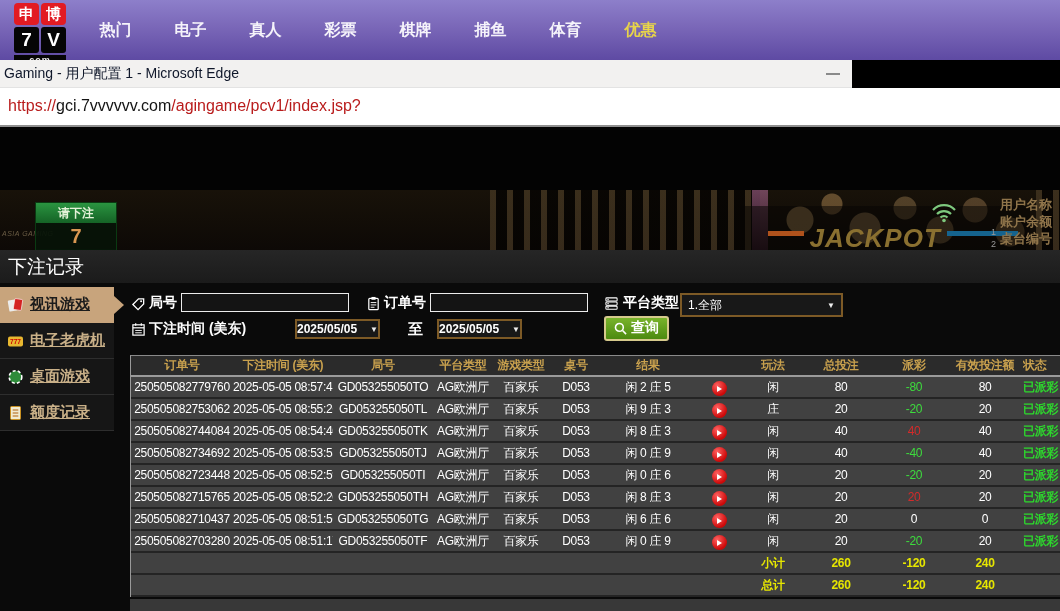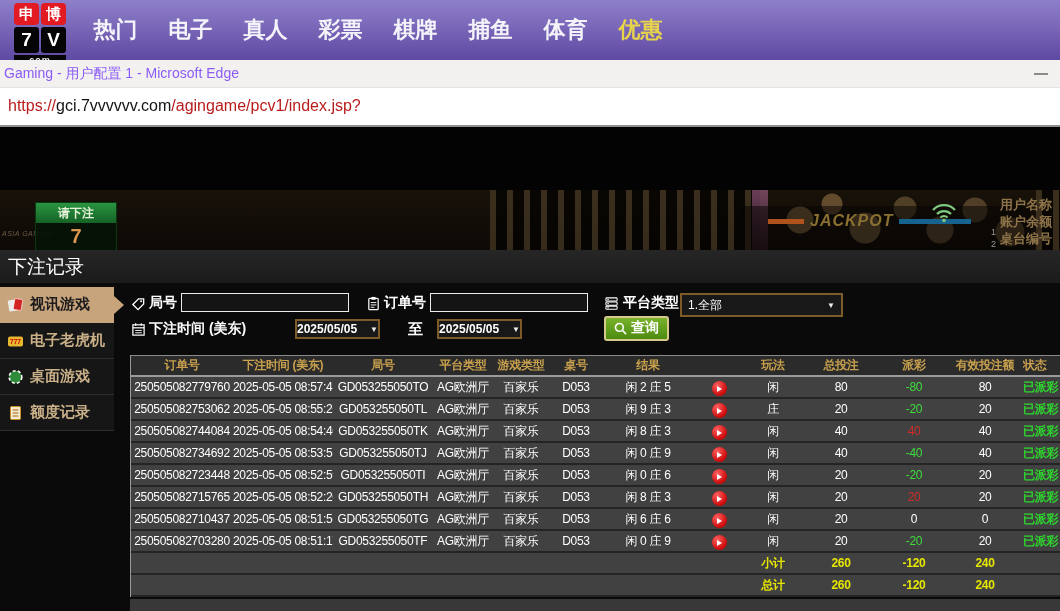--- a/index.html
+++ b/index.html
@@ -12,26 +12,26 @@
     background:linear-gradient(180deg,#8d7fca 0%,#7a67b8 45%,#5e4aa3 100%); }
   .logo { position:absolute; left:14px; top:3px; cursor:pointer; }
   .lg { display:grid; grid-template-columns:25px 25px; gap:2px; }
   .lg .badge { height:22px; background:#e21b23; border-radius:4px; color:#fff; font-weight:700;
     font-size:15px; display:flex; align-items:center; justify-content:center; }
   .lg .big { height:26px; background:#050505; border-radius:3px; color:#fff; font-weight:900;
     font-size:19px; display:flex; align-items:center; justify-content:center; }
   .lg-com { width:52px; height:12px; background:#050505; color:#eee; font-size:9px; font-weight:700;
     text-align:center; letter-spacing:1px; margin-top:2px; line-height:11px; }
   .nav-items { display:flex; margin-left:78px; height:60px; align-items:center; }
-  .nav-item { width:75px; text-align:center; font-size:22px; font-weight:700; color:#f5f3fa; cursor:pointer; }
+  .nav-item { width:75px; text-align:center; font-size:16px; font-weight:700; color:#f5f3fa; cursor:pointer; }
   .nav-item.hl { color:#e8d44a; }
 
   
-  .win-title { position:absolute; left:0; top:60px; width:1060px; height:28px; background:#f2f1f0;
-    border-bottom:1px solid #e3e3e3; color:#8b5cf6; font-size:14px; line-height:27px; padding-left:4px; }
+  .win-title { position:absolute; left:0; top:60px; width:852px; height:28px; background:#f2f1f0;
+    border-bottom:1px solid #e3e3e3; color:#0f172a; font-size:14px; line-height:27px; padding-left:4px; }
   .min-btn { position:absolute; right:12px; top:13px; width:14px; height:2px; background:#8a8a8a; cursor:pointer; }
   .url-bar { position:absolute; left:0; top:88px; width:1060px; height:39px; background:#fff;
     border-bottom:2px solid #8f8f8f; font-size:16px; line-height:36px; padding-left:8px; cursor:text; white-space:nowrap; }
   .url-bar .u1 { color:#b91c1c; } .url-bar .u2 { color:#141414; }
 
   
   .black-gap { position:absolute; left:0; top:127px; width:1060px; height:63px; background:#030303; }
   .banner { position:absolute; left:0; top:190px; width:1060px; height:60px; overflow:hidden;
     background:linear-gradient(180deg,#181209 0%,#0d0906 100%); }
   .bn-stripes { position:absolute; top:0; height:60px;
@@ -51,38 +51,38 @@
   .bet-box { position:absolute; left:35px; top:12px; width:82px; height:48px; border:1px solid #0a3a12; }
   .bet-top { height:20px; background:linear-gradient(#2a9440,#156326); color:#e4f2d8; font-size:12px;
     font-weight:700; text-align:center; line-height:20px; }
   .bet-num { height:28px; background:rgba(6,20,8,.92); color:#d99752; font-size:20px; font-weight:900;
     text-align:center; line-height:26px; }
   .jp-bg { position:absolute; left:740px; top:16px; width:290px; height:44px; background:rgba(8,6,3,.55); }
   .jackpot { position:absolute; left:768px; top:22px; width:250px; }
   .jp-row { display:flex; align-items:center; gap:6px; }
   .jp-bar-o { width:36px; height:5px; background:#b0521c; }
   .jp-bar-b { width:72px; height:5px; background:#15638e; }
-  .jp-label { font-size:16px; font-weight:900; font-style:italic; color:#8a7030; letter-spacing:1px; }
+  .jp-label { font-size:26px; font-weight:900; font-style:italic; color:#8a7030; letter-spacing:1px;margin-top:11px; }
   .jp-value { margin-top:2px; font-size:19px; font-weight:900; color:#7a6228; letter-spacing:3px; padding-left:28px; }
   .wifi { position:absolute; left:930px; top:10px; }
   .seat-nums { position:absolute; left:991px; top:36px; color:#999; font-size:9px; line-height:12px; text-align:center; }
   .info-panel { position:absolute; left:1000px; top:6px; width:62px; }
   .info-line { color:#8f744a; font-size:13px; font-weight:700; line-height:17px; white-space:nowrap; overflow:hidden; }
 
   
   .page-title-bar { position:absolute; left:0; top:250px; width:1060px; height:33px;
     background:linear-gradient(180deg,#262626,#1b1b1b); color:#fff; font-size:19px; line-height:33px; padding-left:8px; }
 
   
   .content { position:absolute; left:0; top:283px; width:1060px; height:328px; background:#0a0a0a; }
 
   
   .sidebar { position:absolute; left:0; top:4px; width:114px; }
   .sb-item { position:relative; height:36px; display:flex; align-items:center; gap:6px; padding-left:7px;
-    background:#161616; border-bottom:1px solid #2e2e2e; color:#c9b088; font-size:15px; font-weight:700; cursor:pointer; }
+    background:#161616; border-bottom:1px solid #2e2e2e; color:#c9b088; font-size:15px; font-weight:700; cursor:pointer;text-decoration:underline; }
   .sb-item.active { background:#c8a47c; color:#1c1c1c; border-bottom-color:#c8a47c; }
   .sb-item.active::after { content:""; position:absolute; right:-10px; top:50%; transform:translateY(-50%);
     border-left:10px solid #c8a47c; border-top:9px solid transparent; border-bottom:9px solid transparent; }
   .sb-icon { width:17px; height:16px; display:inline-flex; }
 
   
   .filters { position:absolute; left:0; top:0; width:1060px; height:68px; }
   .fl { position:absolute; color:#fff; font-size:14px; font-weight:700; white-space:nowrap; }
   .ficon { position:absolute; width:15px; height:15px; }
   .tin { position:absolute; height:19px; background:#141414; border:1px solid #ececec; color:#fff;

